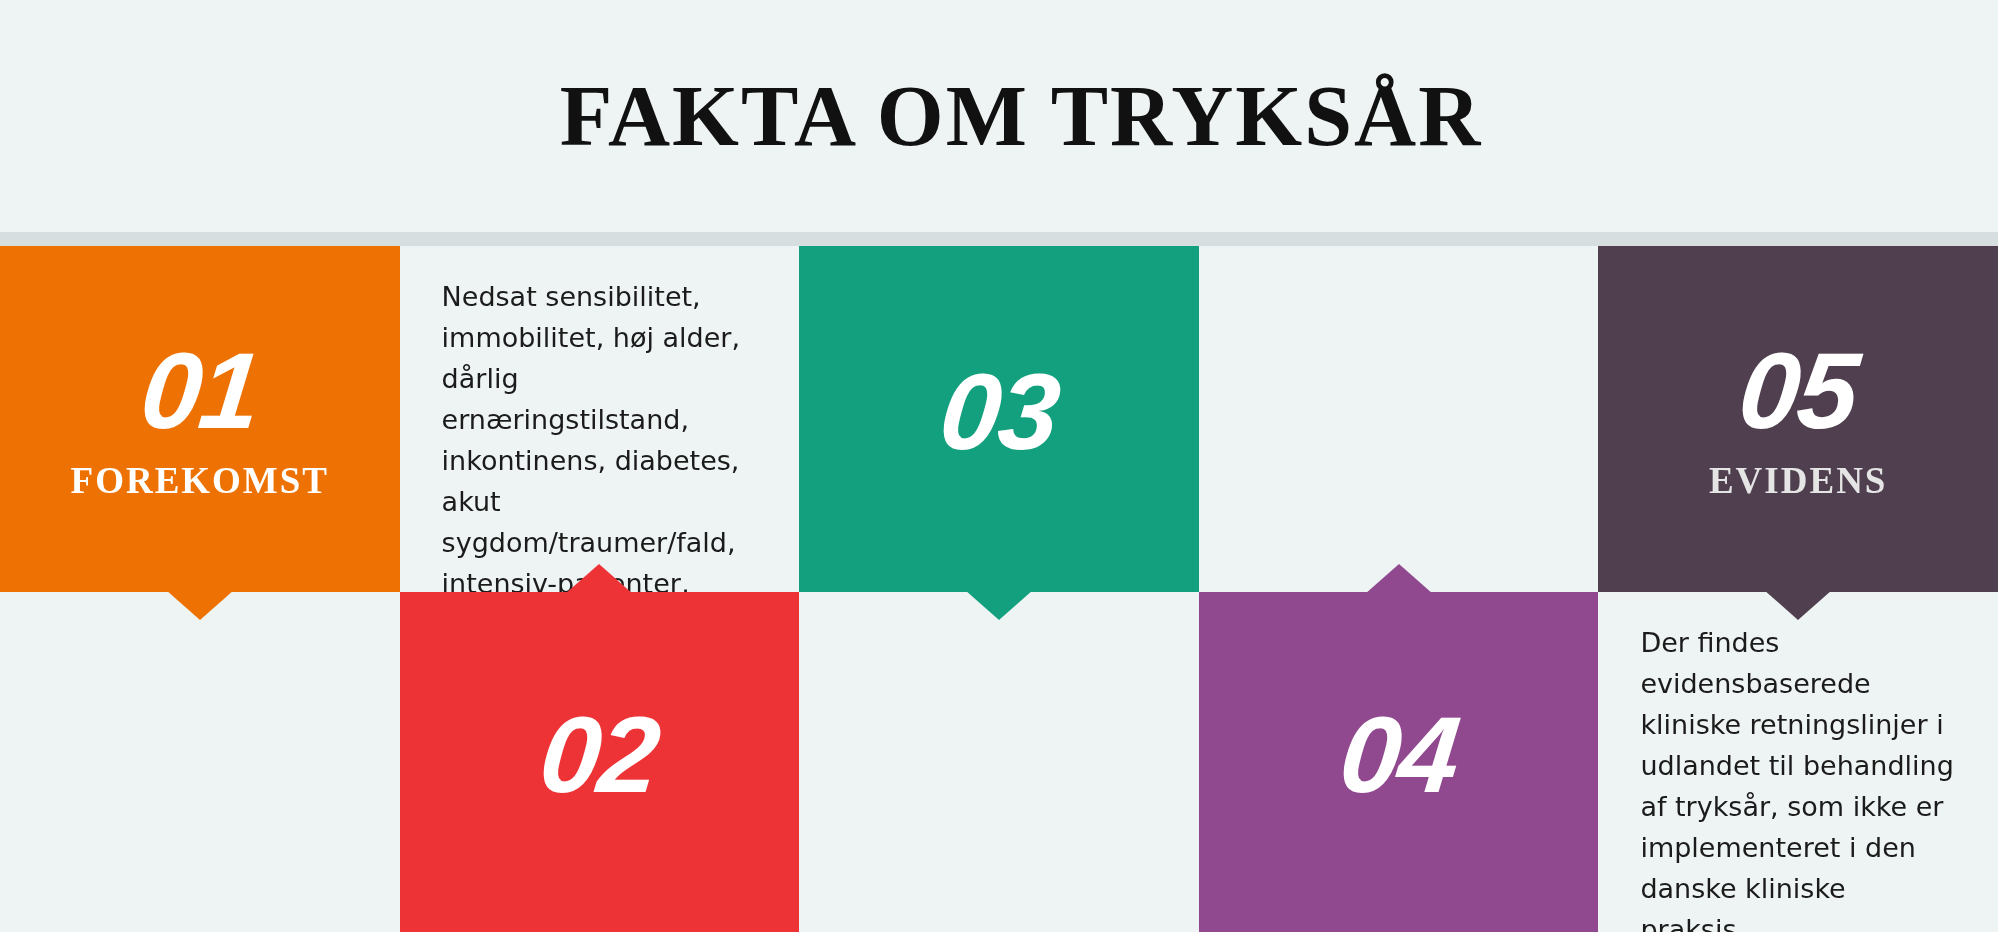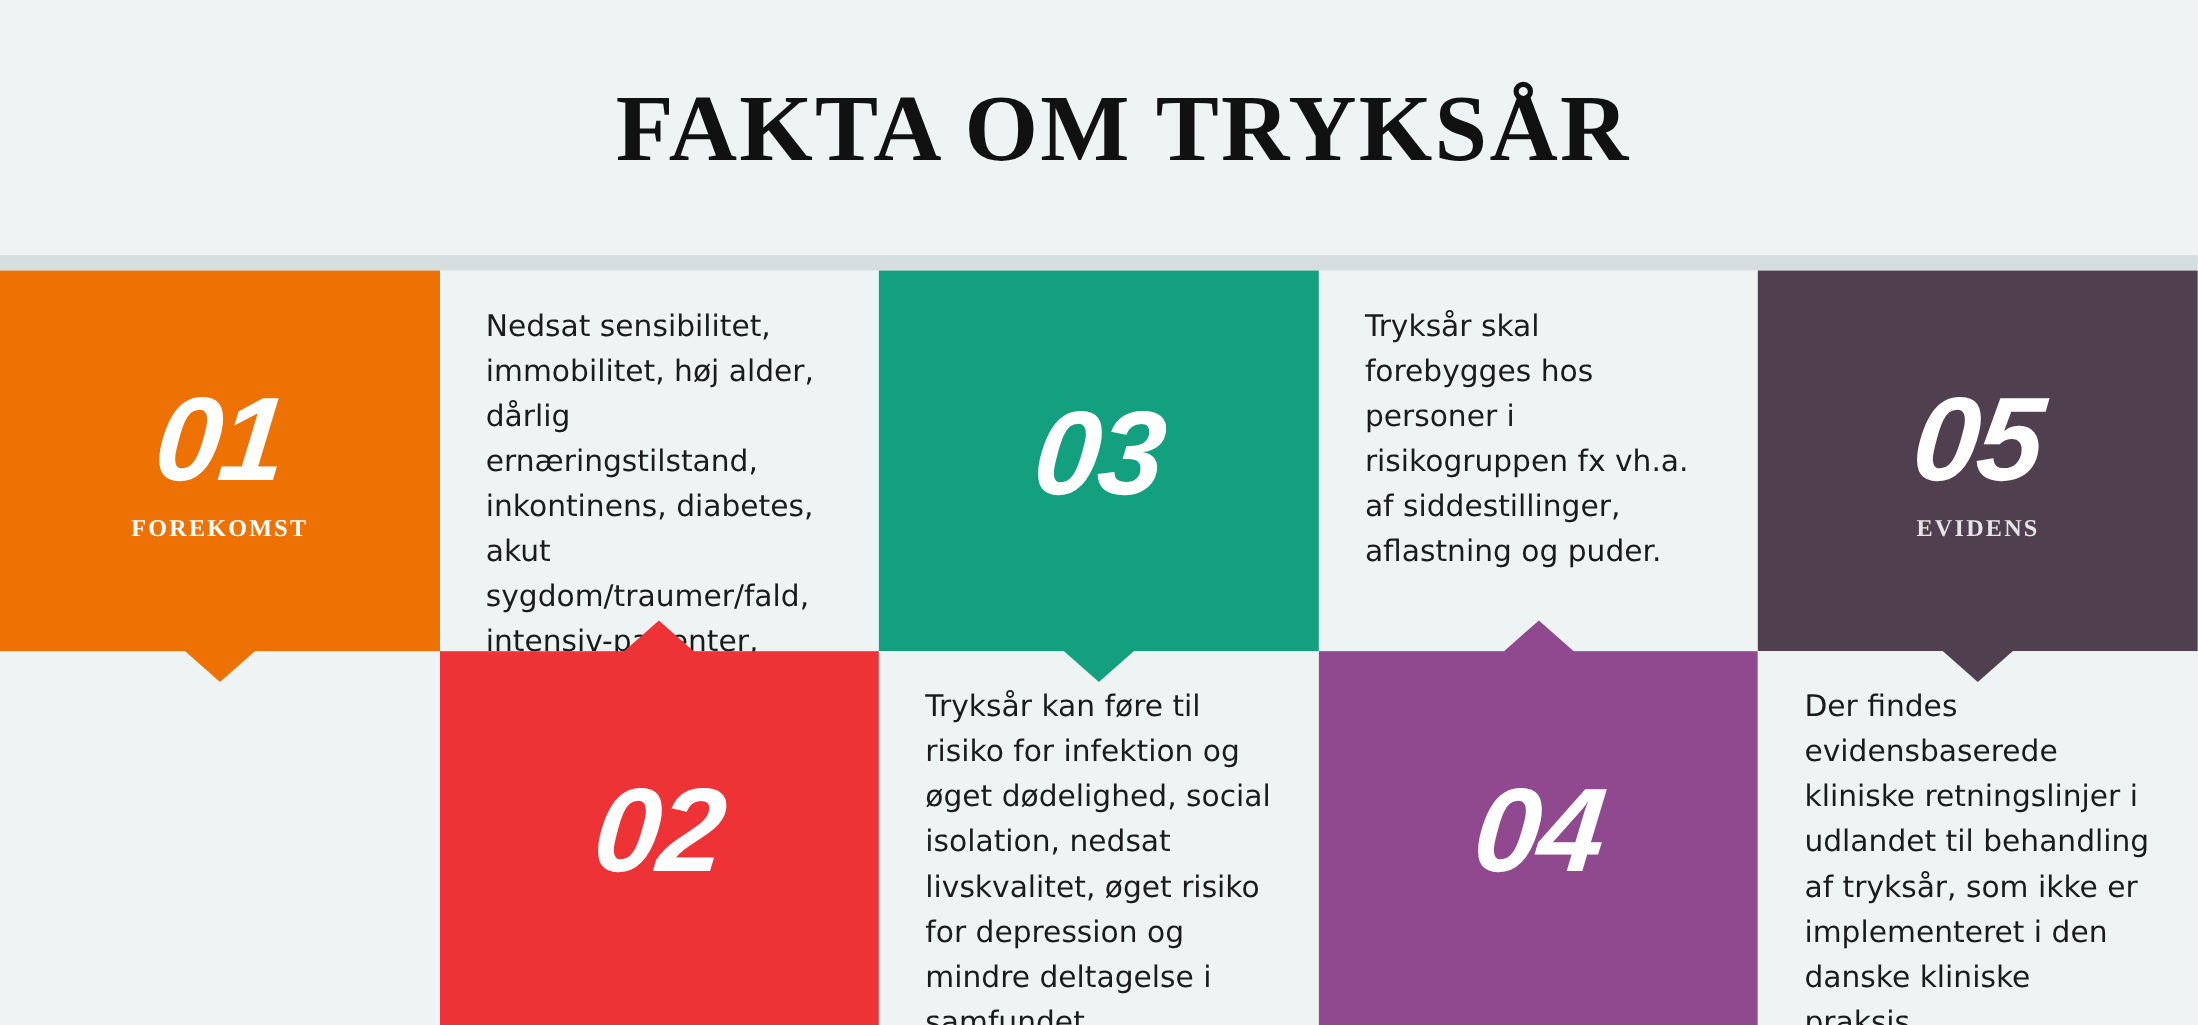--- a/index.html
+++ b/index.html
@@ -77,21 +77,21 @@
     font-size: 108px;
     line-height: 1;
     letter-spacing: -2px;
     font-style: italic;
     transform: skewX(-6deg);
     margin-bottom: 14px;
   }
   .cell-label {
     font-family: "Liberation Serif", "DejaVu Serif", serif;
     font-weight: bold;
-    font-size: 22px;
+    font-size: 37px;
     letter-spacing: 2px;
     text-align: center;
   }
 
   
   .cell.text {
     background: #eef4f3;
     display: flex;
     align-items: center;
     padding: 0 42px;
@@ -160,39 +160,33 @@
 
     <div class="cell text top c2">
       <div class="cell-text">Nedsat sensibilitet, immobilitet, høj alder, dårlig ernæringstilstand, inkontinens, diabetes, akut sygdom/traumer/fald, intensiv-patienter, tidligere tryksår.</div>
     </div>
 
     <div class="cell color c3" style="background:#12a07e;color:#12a07e;">
       <div class="cell-number" style="color:#ffffff;">03</div>
       <div class="arrow-down"></div>
     </div>
 
-    <div class="cell text top c4">
-      <div class="cell-text">Tryksår skal forebygges hos personer i risikogruppen fx vh.a. af siddestillinger, aflastning og puder.</div>
-    </div>
 
     <div class="cell color c5" style="background:#4f3f4f;color:#4f3f4f;">
       <div class="cell-number" style="color:#ffffff;">05</div>
       <div class="cell-label" style="color:#e5e5e5;">EVIDENS</div>
       <div class="arrow-down"></div>
     </div>
 
 
     <div class="cell color c7" style="background:#ee3337;color:#ee3337;">
       <div class="arrow-up"></div>
       <div class="cell-number" style="color:#ffffff;">02</div>
     </div>
 
-    <div class="cell text bottom c8">
-      <div class="cell-text">Tryksår kan føre til risiko for infektion og øget dødelighed, social isolation, nedsat livskvalitet, øget risiko for depression og mindre deltagelse i samfundet.</div>
-    </div>
 
     <div class="cell color c9" style="background:#90488f;color:#90488f;">
       <div class="arrow-up"></div>
       <div class="cell-number" style="color:#ffffff;">04</div>
     </div>
 
     <div class="cell text bottom c10">
       <div class="cell-text">Der findes evidensbaserede kliniske retningslinjer i udlandet til behandling af tryksår, som ikke er implementeret i den danske kliniske praksis.</div>
     </div>
 

